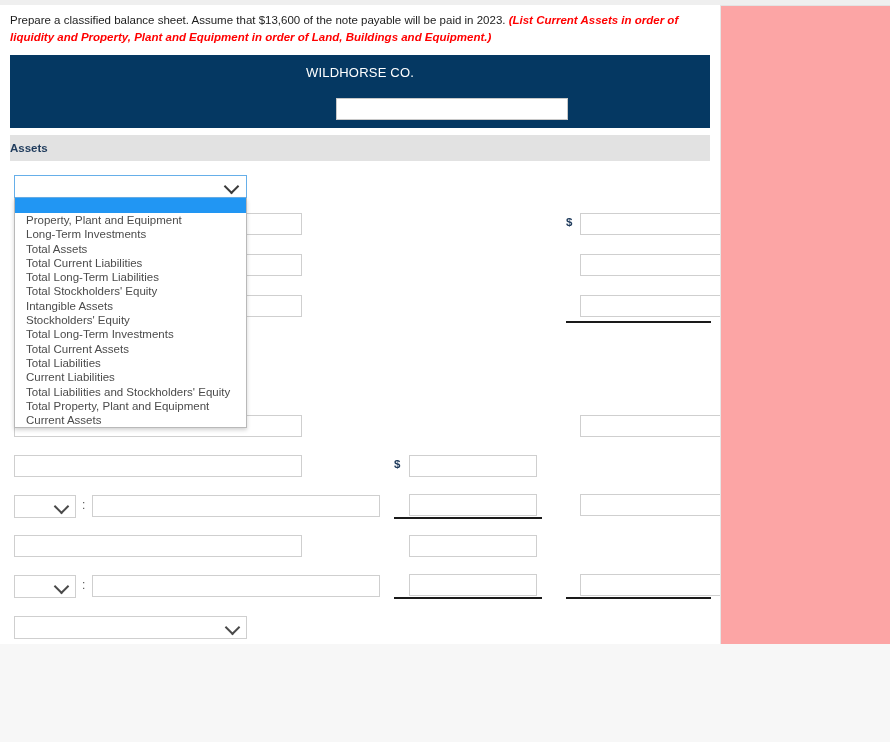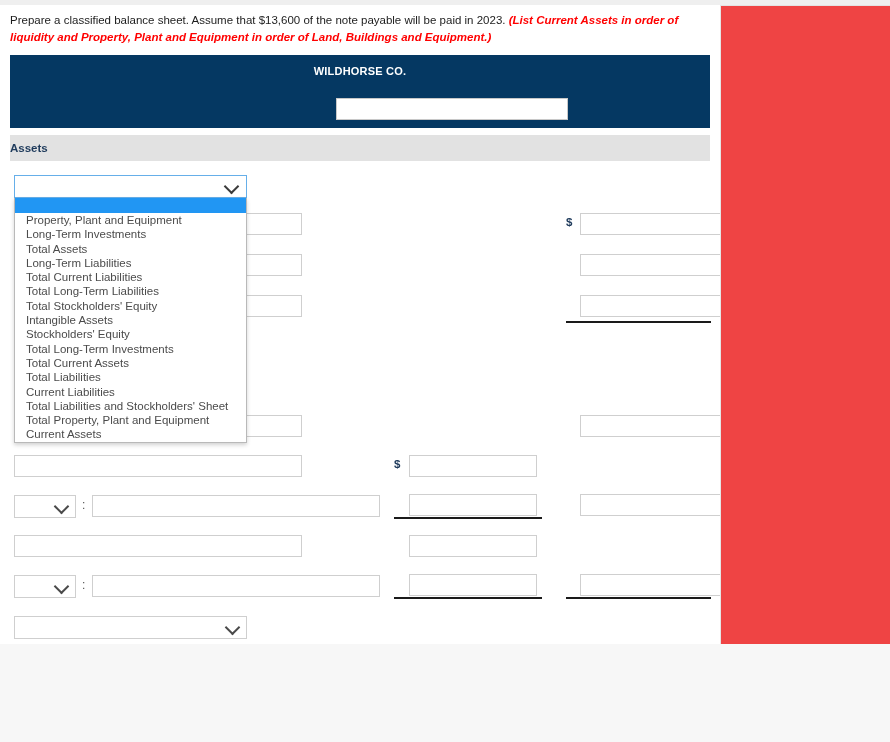--- a/index.html
+++ b/index.html
@@ -10,21 +10,21 @@
   }
   body {
     font-family: "Liberation Sans", sans-serif;
     -webkit-font-smoothing: antialiased;
   }
   #page {
     position: relative;
     width: 890px;
     height: 644px;
     overflow: hidden;
-    background: #ef4444;
+    background: #fca5a5;
   }
   .top-strip {
     position: absolute;
     top: 0; left: 0;
     width: 890px;
     height: 5px;
     background: #efefef;
     border-bottom: 1px solid #e3e3e3;
   }
   .content {
@@ -52,22 +52,22 @@
   
   .sheet-header {
     margin: 6px 10px 0 10px;
     background: #053862;
     height: 73px;
     position: relative;
   }
   .company-name {
     text-align: center;
     color: #ffffff;
-    font-weight: bold;
-    font-size: 11px;
+    font-weight: normal;
+    font-size: 13px;
     letter-spacing: .2px;
     padding-top: 10px;
   }
   .sheet-title {
     text-align: center;
     color: #ffffff;
     font-weight: bold;
     font-size: 11.5px;
     padding-top: 2px;
   }
@@ -273,31 +273,30 @@
     </div>
 
     <div class="open-select-box">
       <span class="chev"></span>
     </div>
     <div class="dropdown-list">
       <div class="dd-option blank"></div>
       <div class="dd-option">Property, Plant and Equipment</div>
       <div class="dd-option">Long-Term Investments</div>
       <div class="dd-option">Total Assets</div>
-      <div class="dd-option">Long-Term Liabilities</div>
       <div class="dd-option">Total Current Liabilities</div>
       <div class="dd-option">Total Long-Term Liabilities</div>
       <div class="dd-option">Total Stockholders' Equity</div>
       <div class="dd-option">Intangible Assets</div>
       <div class="dd-option">Stockholders' Equity</div>
       <div class="dd-option">Total Long-Term Investments</div>
       <div class="dd-option">Total Current Assets</div>
       <div class="dd-option">Total Liabilities</div>
       <div class="dd-option">Current Liabilities</div>
-      <div class="dd-option">Total Liabilities and Stockholders' Sheet</div>
+      <div class="dd-option">Total Liabilities and Stockholders' Equity</div>
       <div class="dd-option">Total Property, Plant and Equipment</div>
       <div class="dd-option">Current Assets</div>
     </div>
 
   </div>
 
   <div class="bottom-bar"></div>
 </div>
 
 </body></html>

